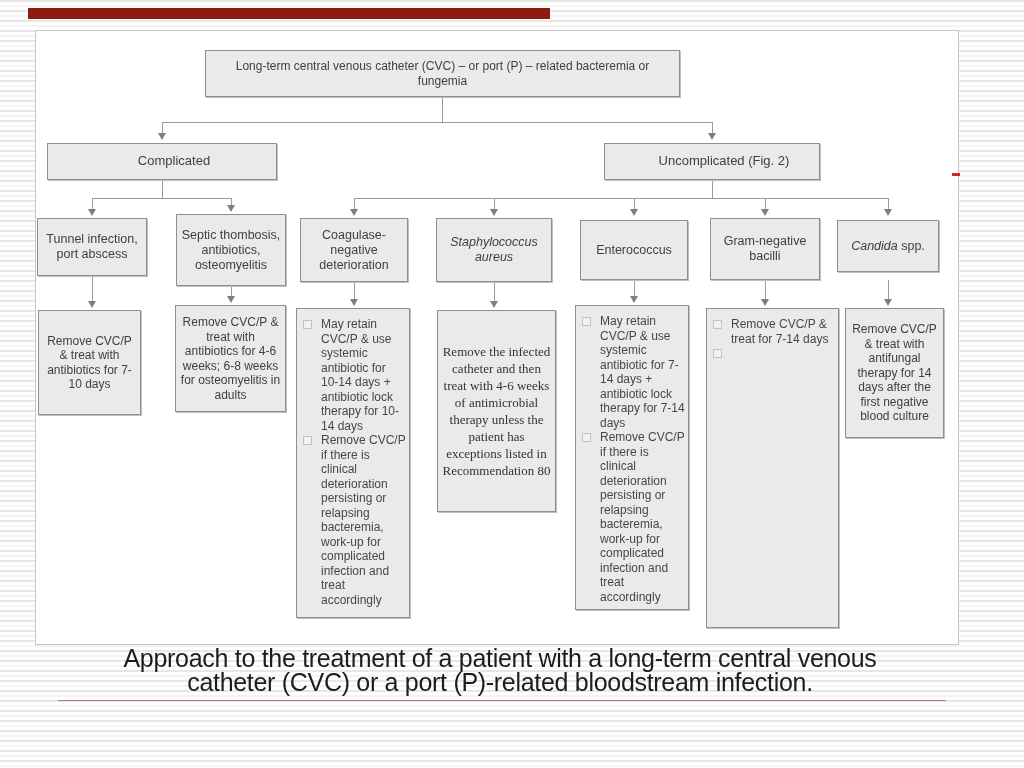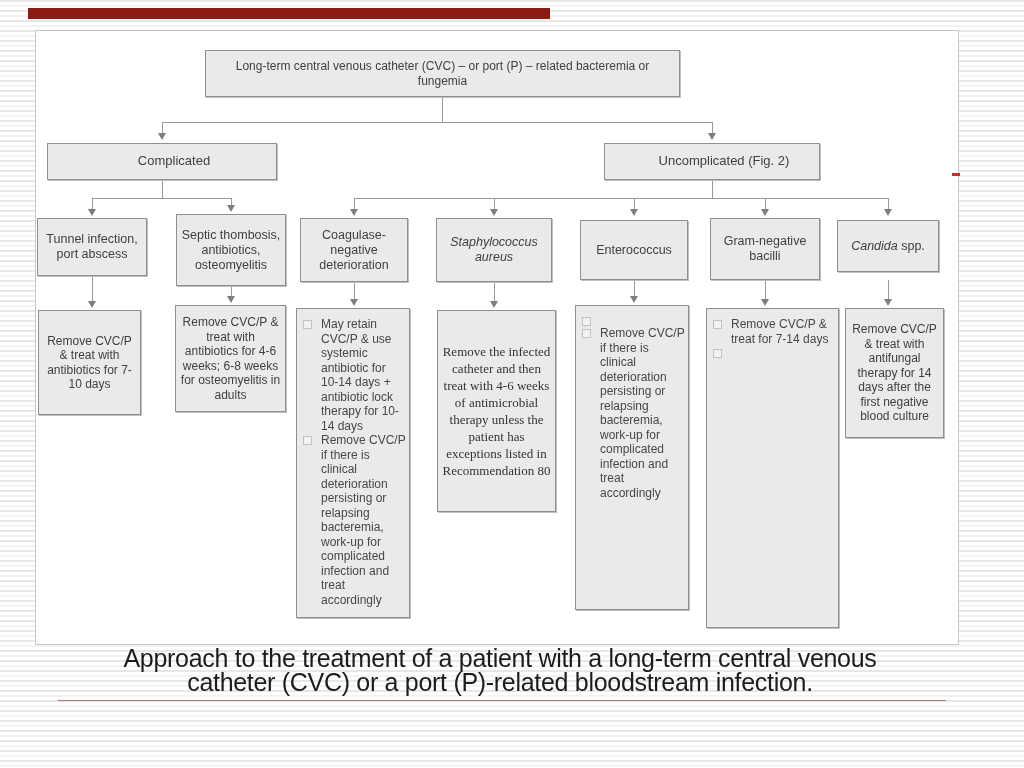--- a/index.html
+++ b/index.html
@@ -137,20 +137,21 @@
       <span class="bsq"></span>
       <span class="bt">Remove CVC/P if there is clinical deterioration persisting or relapsing bacteremia, work-up for complicated infection and treat accordingly</span>
     </div>
   </div>
   <div class="node serif" style="left:437px;top:310px;width:119px;height:202px">
     <span>Remove the infected catheter and then treat with 4-6 weeks of antimicrobial therapy unless the patient has exceptions listed in Recommendation 80</span>
   </div>
   <div class="node bullets" style="left:575px;top:305px;width:114px;height:305px">
     <div class="bi">
       <span class="bsq"></span>
+      <span class="bt">May retain CVC/P &amp; use systemic antibiotic for 7-14 days + antibiotic lock therapy for 7-14 days</span>
     </div>
     <div class="bi">
       <span class="bsq"></span>
       <span class="bt">Remove CVC/P if there is clinical deterioration persisting or relapsing bacteremia, work-up for complicated infection and treat accordingly</span>
     </div>
   </div>
   <div class="node bullets" style="left:706px;top:308px;width:133px;height:320px">
     <div class="bi">
       <span class="bsq"></span>
       <span class="bt">Remove CVC/P &amp; treat for 7-14 days</span>

